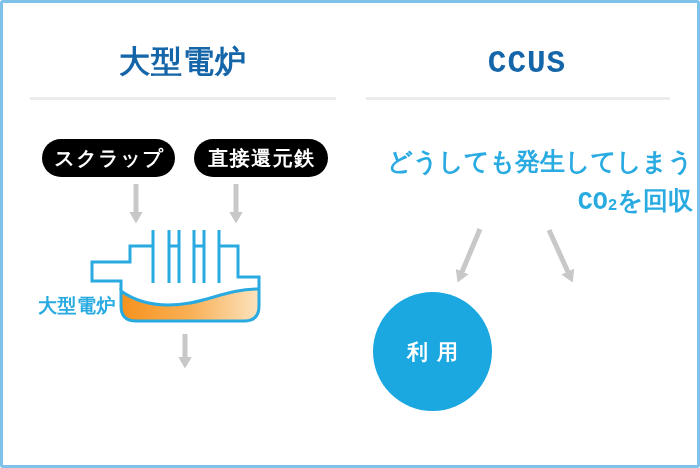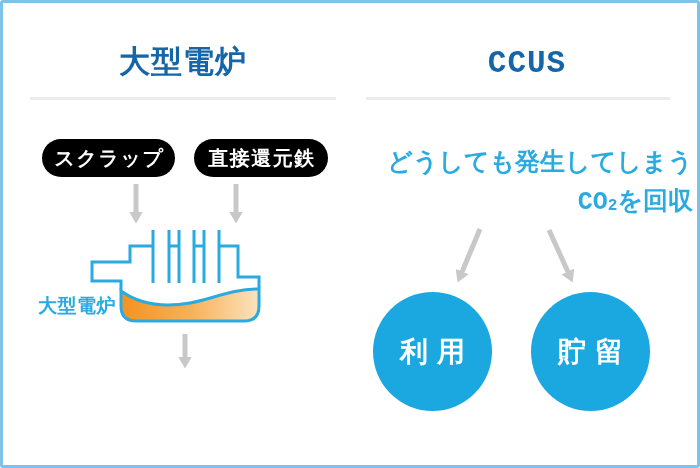--- a/index.html
+++ b/index.html
@@ -25,21 +25,21 @@
     color:#29abe2;font-size:19px;font-weight:bold;letter-spacing:0.5px;white-space:nowrap;
   }
   .desc{
     position:absolute;left:377px;top:144px;width:316px;
     text-align:right;color:#29abe2;font-size:25px;line-height:39px;font-weight:bold;
   }
   .desc .co-sub{font-size:16px;vertical-align:-1px;}
   .circle{
     position:absolute;width:119px;height:119px;border-radius:50%;background:#1ba7e0;
     display:flex;align-items:center;justify-content:center;
-    color:#ffffff;font-size:28px;font-weight:bold;letter-spacing:9px;padding-left:9px;
+    color:#ffffff;font-size:21px;font-weight:bold;letter-spacing:9px;padding-left:9px;
     box-sizing:border-box;
   }
   svg{display:block;}
   .overlay{position:absolute;inset:0;pointer-events:none;}
 </style>
 </head>
 <body>
 
 <div class="canvas">
 
@@ -79,23 +79,20 @@
 
 
   <div class="desc">
     <span>どうしても発生してしまう</span><br>
     <span>CO</span><span class="co-sub">2</span><span>を回収</span>
   </div>
 
   <div class="circle" style="left:373px;top:292px;">
     <span>利用</span>
   </div>
-  <div class="circle" style="left:531px;top:292px;">
-    <span>貯留</span>
-  </div>
 
   <svg class="overlay" width="700" height="468" viewBox="0 0 700 468">
     <defs>
       <marker id="ah" viewBox="0 0 2.4 2.8" markerWidth="2.4" markerHeight="2.8" refX="0.1" refY="1.4" orient="auto">
         <path d="M0,0 L2.4,1.4 L0,2.8 Z" fill="#c8c8c8"></path>
       </marker>
     </defs>
     <line x1="136" y1="184" x2="136" y2="212" stroke="#c8c8c8" stroke-width="5" marker-end="url(#ah)"></line>
     <line x1="236" y1="184" x2="236" y2="212" stroke="#c8c8c8" stroke-width="5" marker-end="url(#ah)"></line>
     <line x1="185" y1="334" x2="185" y2="357" stroke="#c8c8c8" stroke-width="5" marker-end="url(#ah)"></line>

